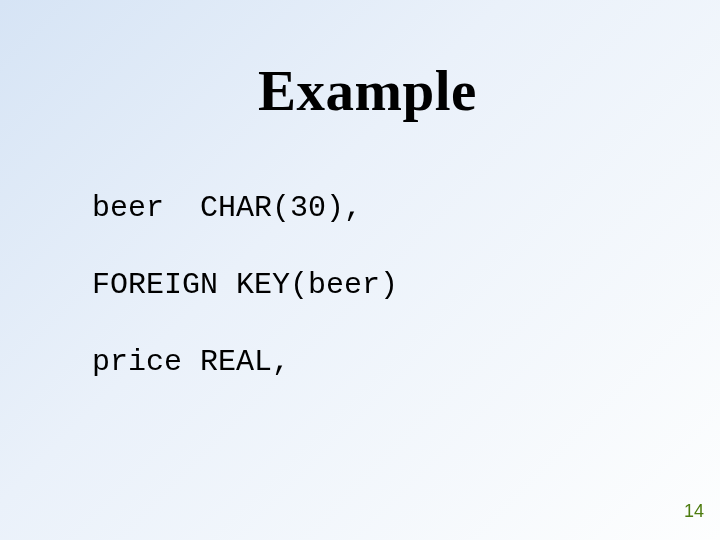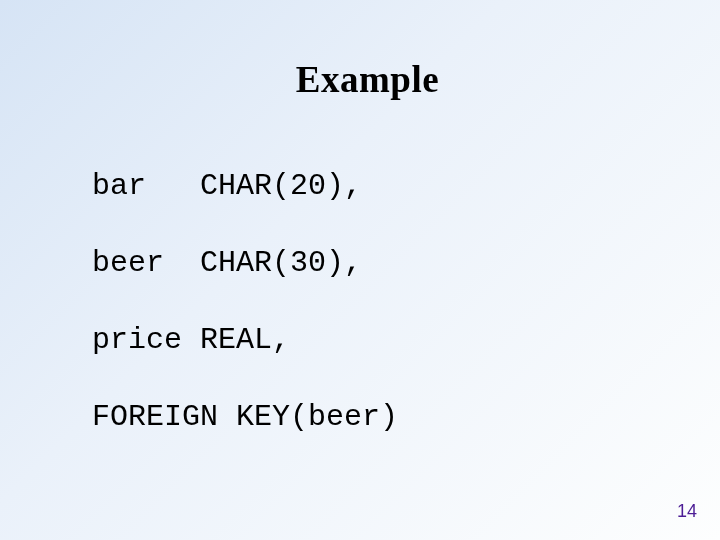--- a/index.html
+++ b/index.html
@@ -11,52 +11,51 @@
   }
   body {
     background: linear-gradient(135deg, #d6e4f5 0%, #eaf1fa 40%, #fdfefe 100%);
     font-family: "Times New Roman", Times, serif;
     color: #000;
     position: relative;
   }
   .title {
     text-align: center;
     font-family: Georgia, "Times New Roman", serif;
-    font-size: 37px;
+    font-size: 57px;
     font-weight: 600;
     margin-top: 58px;
     margin-bottom: 28px;
     letter-spacing: 0.5px;
     margin-left: 15px;
   }
   .code {
     font-family: "Courier New", Courier, monospace;
     font-size: 30px;
     line-height: 1.28;
     white-space: pre;
     margin-left: 56px;
     color: #000;
   }
   .pagenum {
     position: absolute;
-    right: 23px;
+    right: 16px;
     bottom: 18px;
     font-family: Arial, Helvetica, sans-serif;
     font-size: 18px;
-    color: #4c1d95;
+    color: #4d7c0f;
   }
 </style>
 </head>
 <body>
 
 <div class="title">Example</div>
 
 <div class="code">
-<div>  bar   CHAR(20),</div>
 <div>  beer  CHAR(30),</div>
+<div>  FOREIGN KEY(beer)</div>
 <div>  price REAL,</div>
-<div>  FOREIGN KEY(beer)</div>
 
 
 
 </div>
 
 <div class="pagenum">14</div>
 
 </body></html>

